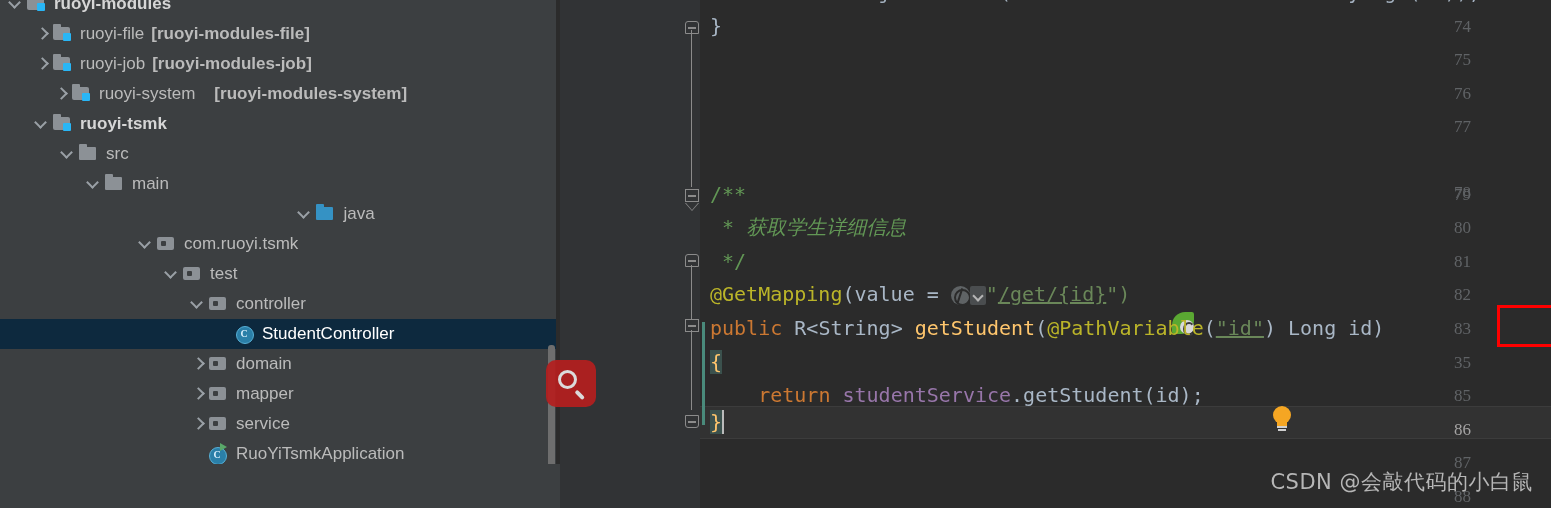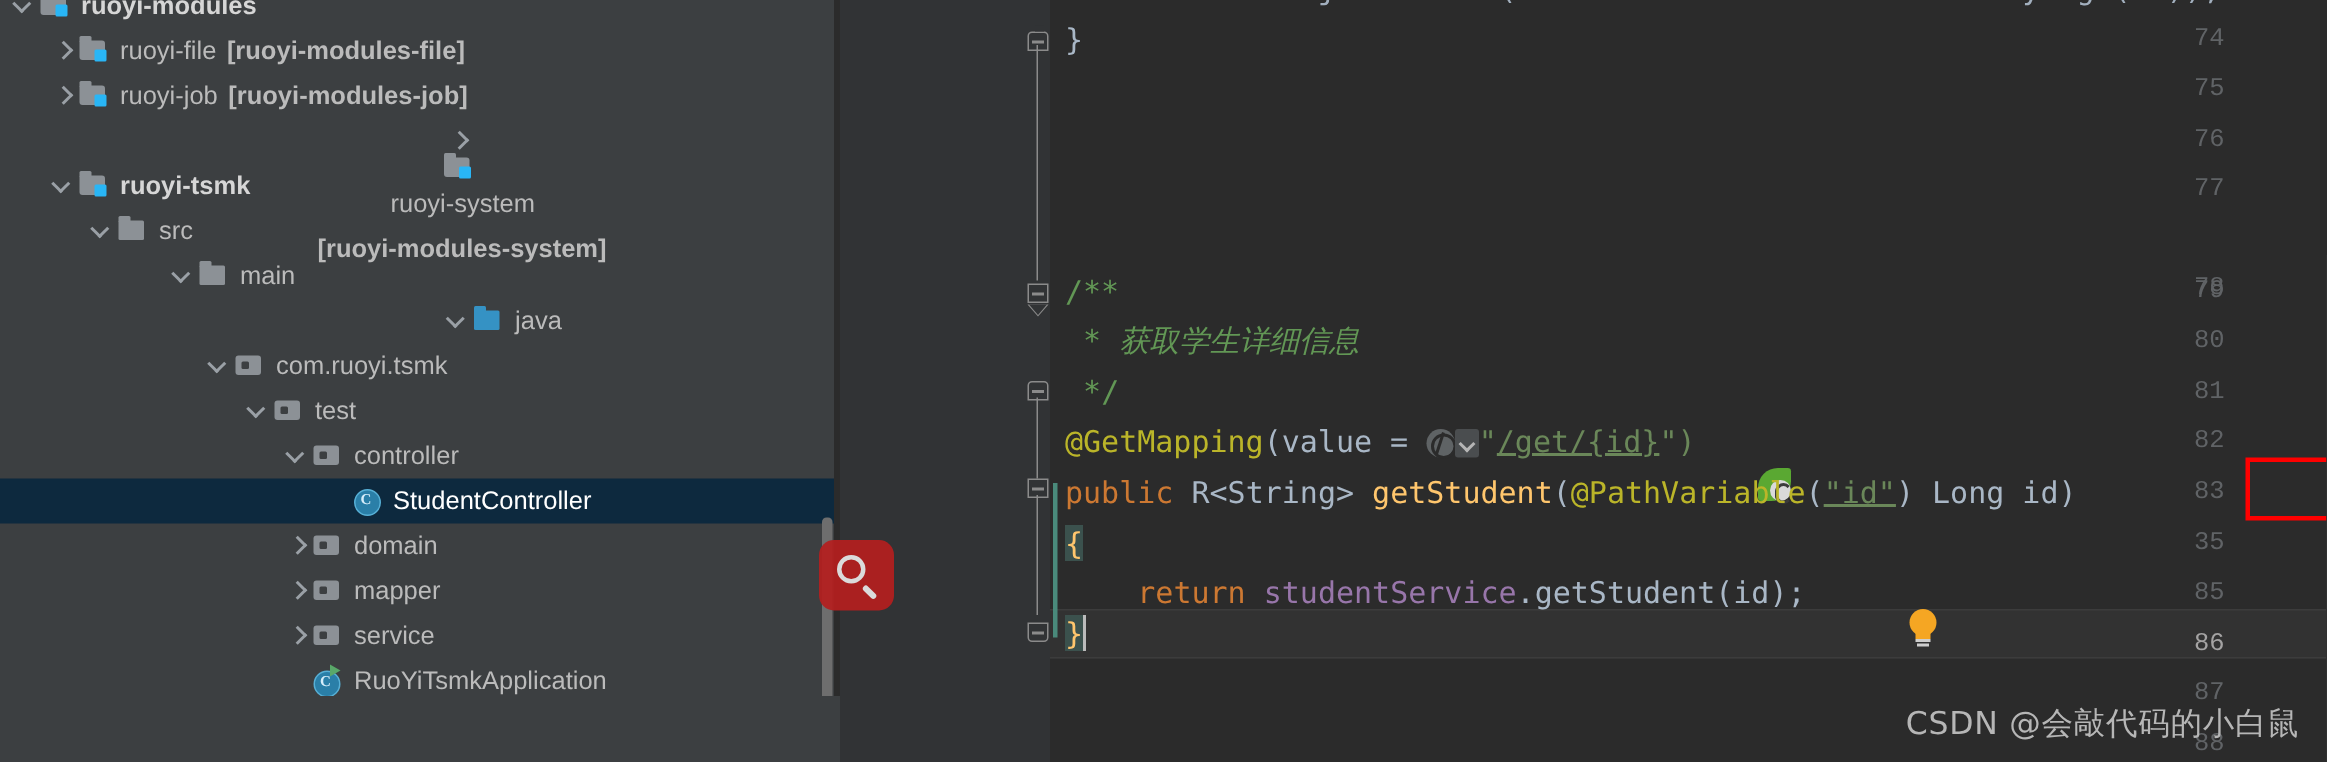--- a/index.html
+++ b/index.html
@@ -150,25 +150,25 @@
     width:991px; height:508px;
     background:#2b2b2b;
     flex:0 0 991px;
     overflow:hidden;
   }
   #gutter{
     position:absolute; left:0; top:0; width:140px; height:508px;
     background:#313335;
   }
   .lnum{
-    position:absolute; right:16px; width:140px;
-    padding-right:52px;
+    position:absolute; right:0; width:140px;
+    padding-right:80px;
     text-align:right;
     color:#606366;
-    font-family:Liberation Mono, monospace;
+    font-family:Liberation Serif, serif;
     font-size:17px;
     line-height:33.6px;
     height:33.6px;
   }
   .lnum.cur{ color:#a4a3a3; }
 
   
   .fold{
     position:absolute; left:124px;
     width:16px; height:33.6px;
@@ -390,43 +390,43 @@
           <b style="margin-left: 7px;">[ruoyi-modules-file]</b>
         </div>
         <div class="trow" style="padding-left: 34px;">
           <span class="arrow right"></span>
           <span class="ico ic-module">
             <i></i>
           </span>
           <span class="lbl">ruoyi-job</span>
           <b style="margin-left: 7px;">[ruoyi-modules-job]</b>
         </div>
-        <div class="trow" style="padding-left: 53px; flex-direction: column;">
+        <div class="trow" style="padding-left: 53px;">
           <span class="arrow right"></span>
           <span class="ico ic-module">
             <i></i>
           </span>
           <span class="lbl">ruoyi-system</span>
-          <b style="margin-left: 3px;">[ruoyi-modules-system]</b>
+          <b style="margin-left: 19px;">[ruoyi-modules-system]</b>
         </div>
         <div class="trow" style="padding-left: 34px;">
           <span class="arrow down"></span>
           <span class="ico ic-module">
             <i></i>
           </span>
           <span class="lbl bold">ruoyi-tsmk</span>
         </div>
         <div class="trow" style="padding-left: 60px;">
           <span class="arrow down"></span>
           <span class="ico ic-folder">
             <i></i>
           </span>
           <span class="lbl">src</span>
         </div>
-        <div class="trow" style="padding-left: 86px; margin-left: 28px;">
+        <div class="trow" style="padding-left: 86px;">
           <span class="arrow down"></span>
           <span class="ico ic-folder">
             <i></i>
           </span>
           <span class="lbl">main</span>
         </div>
         <div class="trow" style="padding-left: 112px; justify-content: center;">
           <span class="arrow down"></span>
           <span class="ico ic-srcfolder">
             <i></i>

